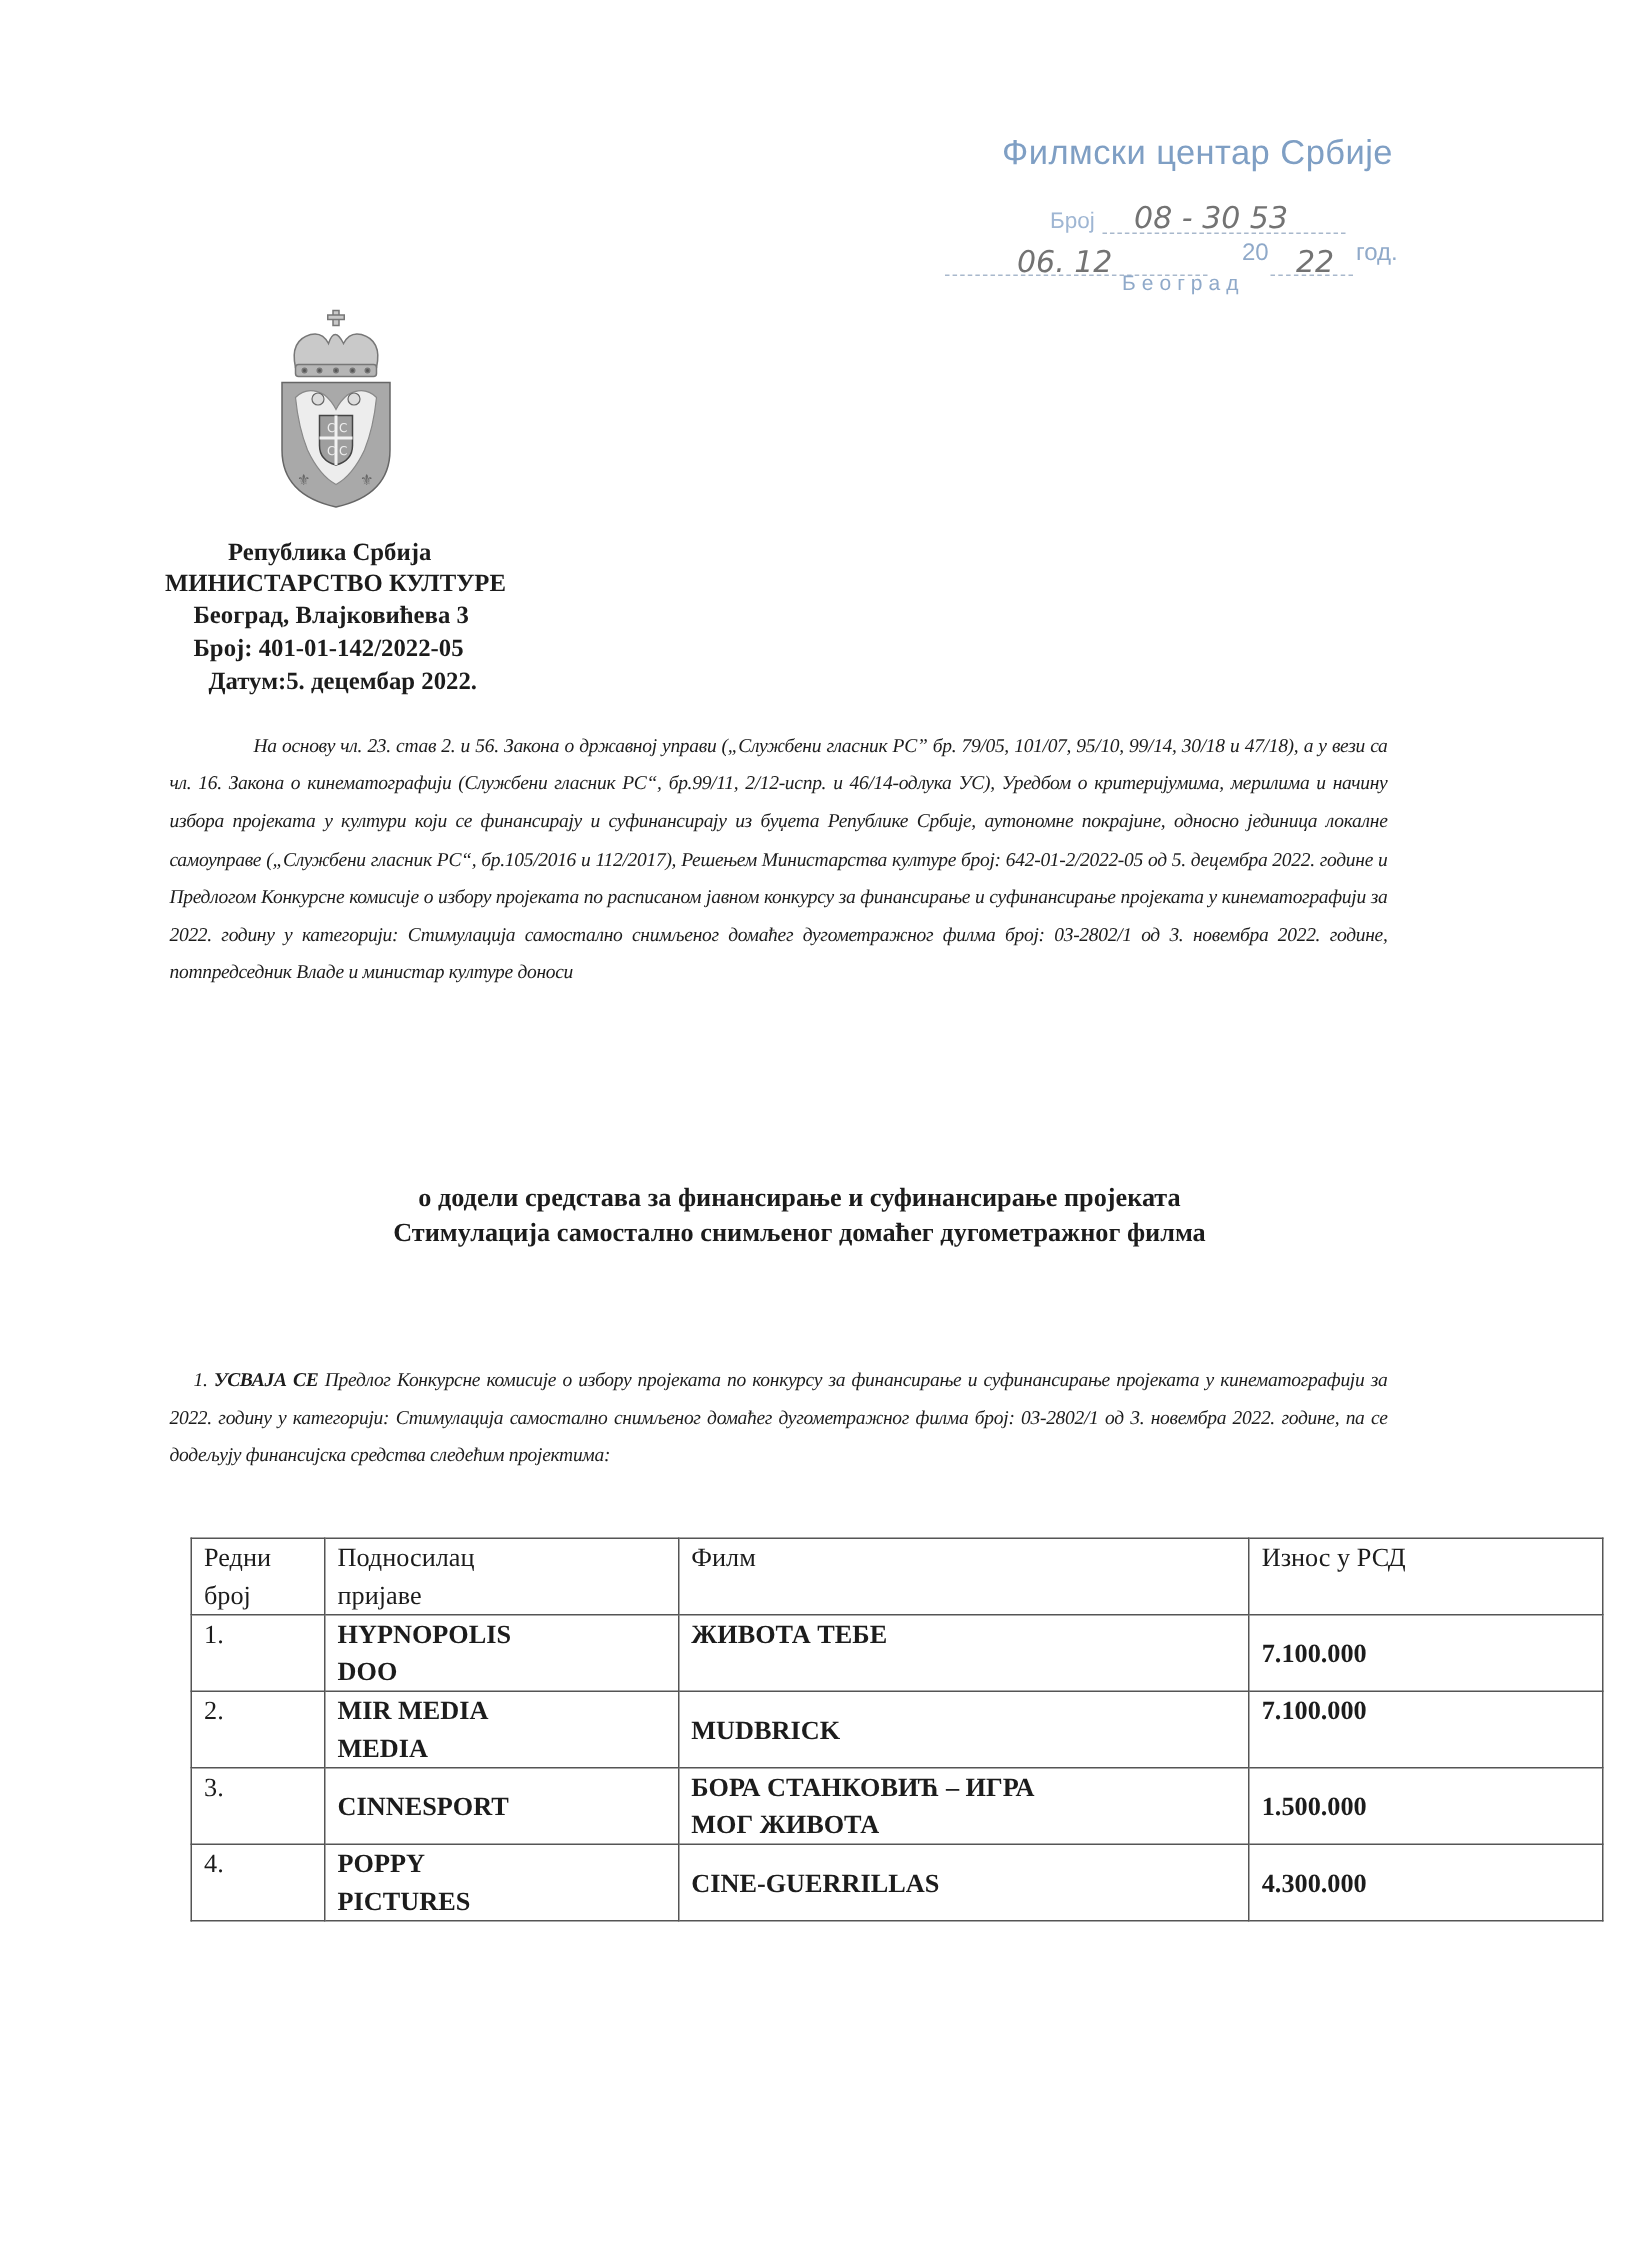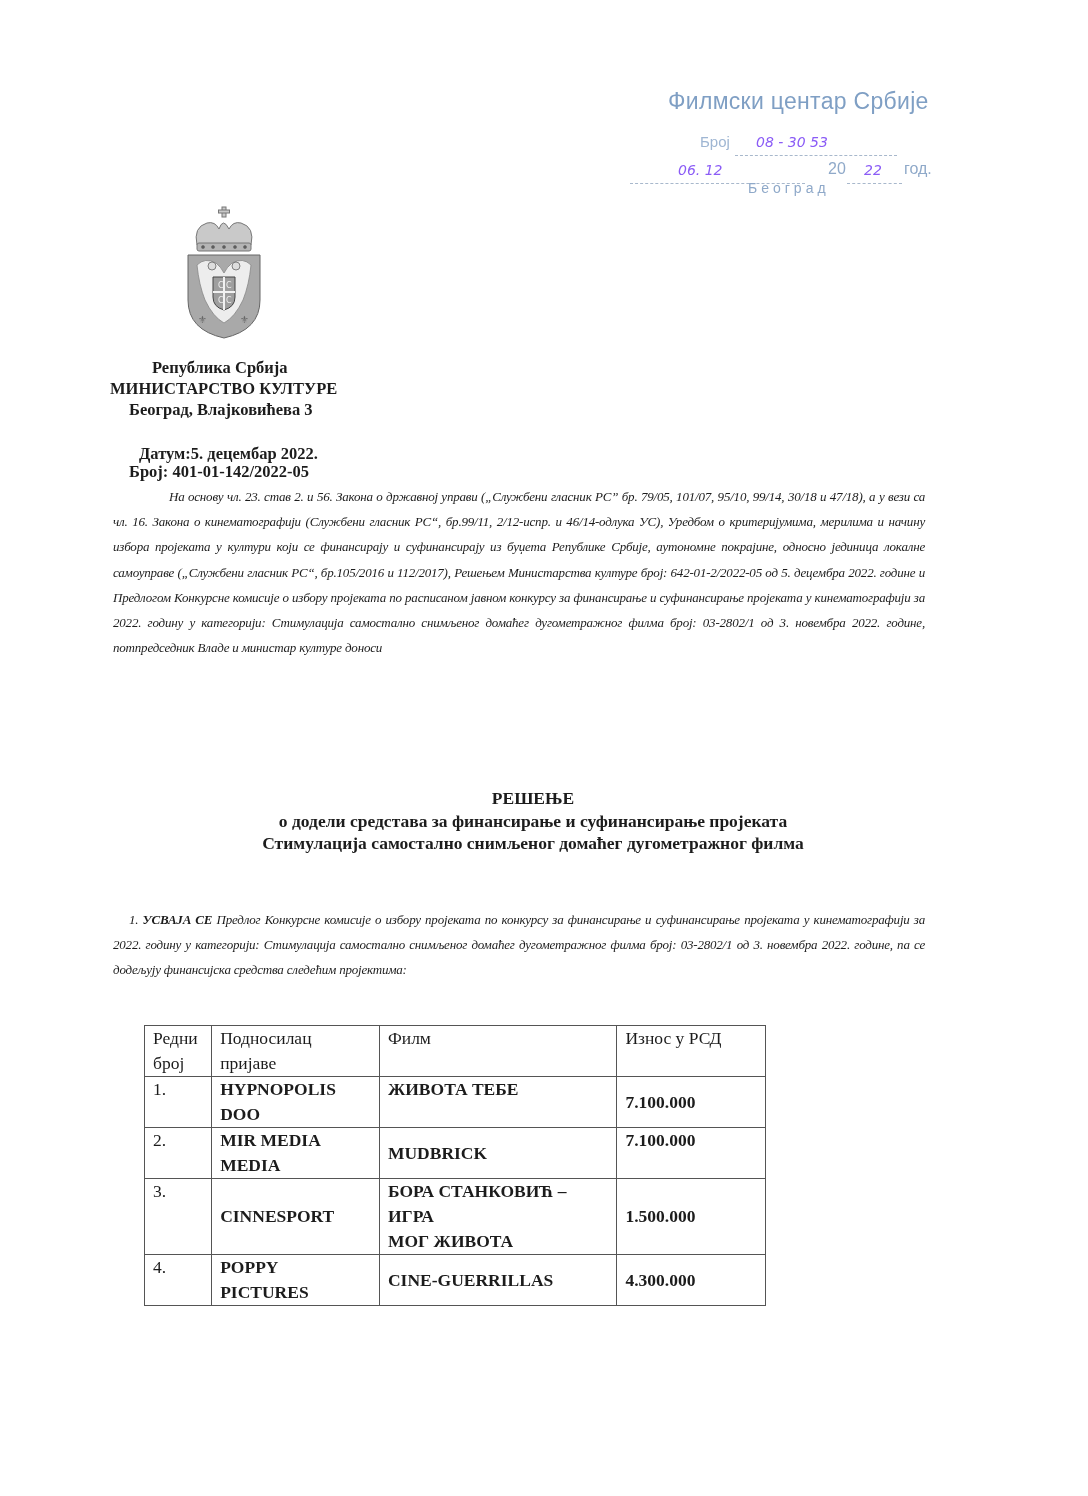--- a/index.html
+++ b/index.html
@@ -3,52 +3,52 @@
 <meta charset="utf-8">
 <style>
   html, body { margin: 0; padding: 0; background: #ffffff; }
   body { width: 1088px; height: 1496px; position: relative; overflow: hidden;
          font-family: "Liberation Serif", serif; color: #1c1c1c; }
   .stamp { position: absolute; left: 640px; top: 80px; width: 320px; color: #7f9fc4;
            font-family: "Liberation Sans", sans-serif; }
   .stamp .org { position: absolute; left: 28px; top: 8px; font-size: 23px; letter-spacing: 0.3px; white-space: nowrap; }
   .stamp .broj-row { position: absolute; left: 60px; top: 53px; font-size: 15px; white-space: nowrap; }
   .stamp .broj-label { color: #9fb6d3; }
-  .stamp .hand { font-family: "DejaVu Sans", sans-serif; font-style: italic; color: #8b5cf6; font-size: 14px; }
+  .stamp .hand { font-family: "DejaVu Sans", sans-serif; font-style: italic; color: #737373; font-size: 20px; }
   .stamp .broj-line { position: absolute; left: 95px; top: 75px; width: 162px; border-top: 1px dashed #a8b8cc; }
   .stamp .date-row { position: absolute; left: 38px; top: 82px; width: 282px; font-size: 16px; white-space: nowrap; }
   .stamp .date-line1 { position: absolute; left: -10px; top: 103px; width: 175px; border-top: 1px dashed #a8b8cc; }
   .stamp .date-line2 { position: absolute; left: 207px; top: 103px; width: 55px; border-top: 1px dashed #a8b8cc; }
   .stamp .d1 { position: absolute; left: 0; top: 0; }
   .stamp .d20 { position: absolute; left: 150px; top: -2px; color: #8fa9c9; }
   .stamp .d22 { position: absolute; left: 186px; top: 0; font-style: italic; }
   .stamp .god { position: absolute; left: 226px; top: -2px; color: #8fa9c9; }
   .stamp .city { position: absolute; left: 108px; top: 100px; font-size: 14px; letter-spacing: 4px; color: #8fa9c9; }
 
   .coat { position: absolute; left: 183px; top: 205px; width: 82px; height: 135px; }
 
   .header-block { position: absolute; left: 110px; top: 357px; width: 300px; font-weight: bold; font-size: 16.5px; line-height: 21.5px; }
   .header-block div { position: absolute; white-space: nowrap; }
   .hb-1 { left: 42px; top: 0; }
   .hb-2 { left: 0; top: 21px; }
   .hb-3 { left: 19px; top: 42px; }
-  .hb-4 { left: 19px; top: 64px; margin-top: 40px; }
+  .hb-4 { left: 19px; top: 64px; }
   .hb-5 { left: 29px; top: 86px; }
 
   .para { position: absolute; left: 113px; width: 812px; font-size: 13px; line-height: 25.2px;
           text-align: justify; font-family: "Liberation Serif", serif; letter-spacing: -0.2px; font-style: italic; }
   .para.intro { top: 484px; text-indent: 56px; }
 
   .title-block { position: absolute; left: 127px; top: 787px; width: 812px; text-align: center;
                  font-weight: bold; font-size: 17.5px; line-height: 22.5px; }
 
   .para.p1 { top: 907px; text-indent: 16px; }
   .para.p1 b { font-weight: bold; }
 
-  table.grants { position: absolute; left: 144px; top: 1025px; width: 622px; border-collapse: collapse;
+  table.grants { position: absolute; left: 127px; top: 1025px; width: 942px; border-collapse: collapse;
                  font-size: 17.5px; line-height: 25px; }
   table.grants td, table.grants th { border: 1.5px solid #555; vertical-align: top; padding: 0 4px 0 8px; height: 50px; text-align: left; }
   table.grants th { font-weight: normal; }
   table.grants col.c1 { width: 74px; }
   table.grants col.c2 { width: 196px; }
   table.grants col.c3 { width: 316px; }
   table.grants col.c4 { width: 196px; }
   td.bold { font-weight: bold; }
   td.mid { vertical-align: middle !important; }
 </style>
@@ -111,21 +111,20 @@
   <div class="hb-1">Република Србија</div>
   <div class="hb-2">МИНИСТАРСТВО КУЛТУРЕ</div>
   <div class="hb-3">Београд, Влајковићева 3</div>
   <div class="hb-4">Број: 401-01-142/2022-05</div>
   <div class="hb-5">Датум:5. децембар 2022.</div>
 </div>
 
 <div class="para intro">На основу чл. 23. став 2. и 56. Закона о државној управи („Службени гласник РС” бр. 79/05, 101/07, 95/10, 99/14, 30/18 и 47/18), а у вези са чл. 16. Закона о кинематографији (Службени гласник РС“, бр.99/11, 2/12-испр. и 46/14-одлука УС), Уредбом о критеријумима, мерилима и начину избора пројеката у култури који се финансирају и суфинансирају из буџета Републике Србије, аутономне покрајине, односно јединица локалне самоуправе („Службени гласник РС“, бр.105/2016 и 112/2017), Решењем Министарства културе број: 642-01-2/2022-05 од 5. децембра 2022. године и Предлогом Конкурсне комисије о избору пројеката по расписаном јавном конкурсу за финансирање и суфинансирање пројеката у кинематографији за 2022. годину у категорији: Стимулација самостално снимљеног домаћег дугометражног филма број: 03-2802/1 од 3. новембра 2022. године, потпредседник Владе и министар културе доноси</div>
 
 <div class="title-block">
-  <div>РЕШЕЊЕ</div>
   <div>о додели средстава за финансирање и суфинансирање пројеката</div>
   <div>Стимулација самостално снимљеног домаћег дугометражног филма</div>
 </div>
 
 <div class="para p1"><span>1.</span> <b>УСВАЈА СЕ</b> <span>Предлог Конкурсне комисије о избору пројеката по конкурсу за финансирање и суфинансирање пројеката у кинематографији за 2022. годину у категорији: Стимулација самостално снимљеног домаћег дугометражног филма број: 03-2802/1 од 3. новембра 2022. године, па се додељују финансијска средства следећим пројектима:</span></div>
 
 <table class="grants">
   <colgroup>
       <col class="c1">
       <col class="c2">

